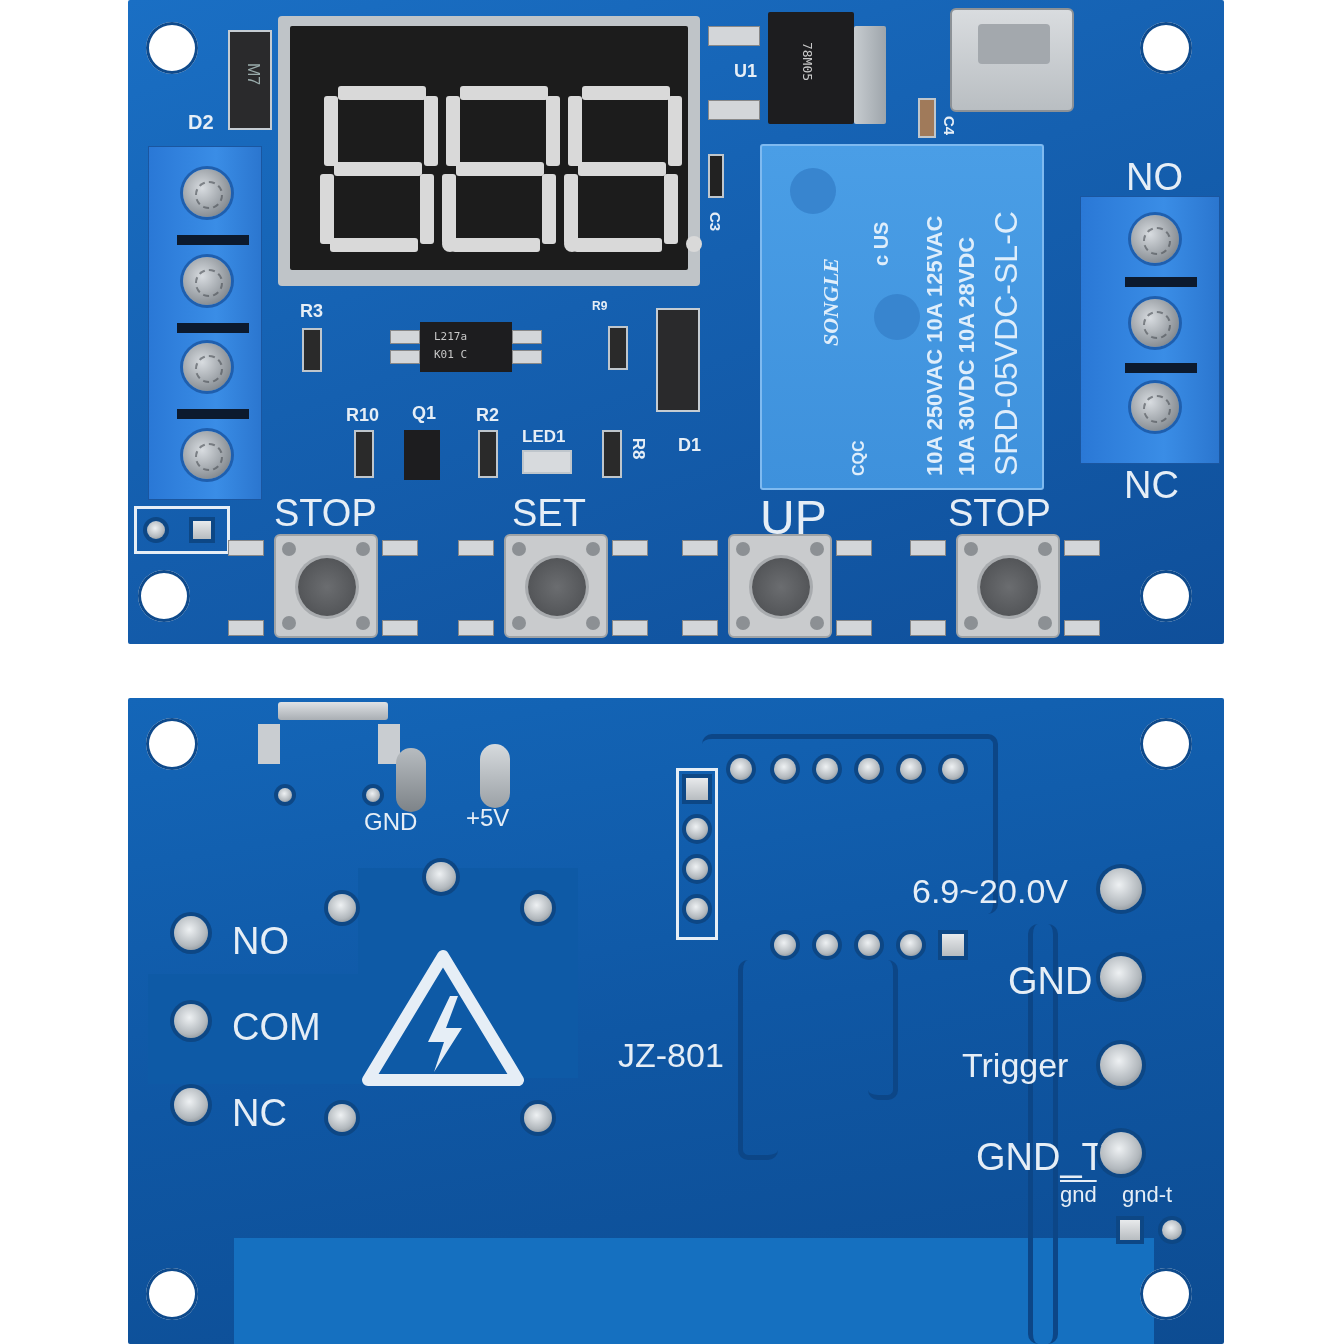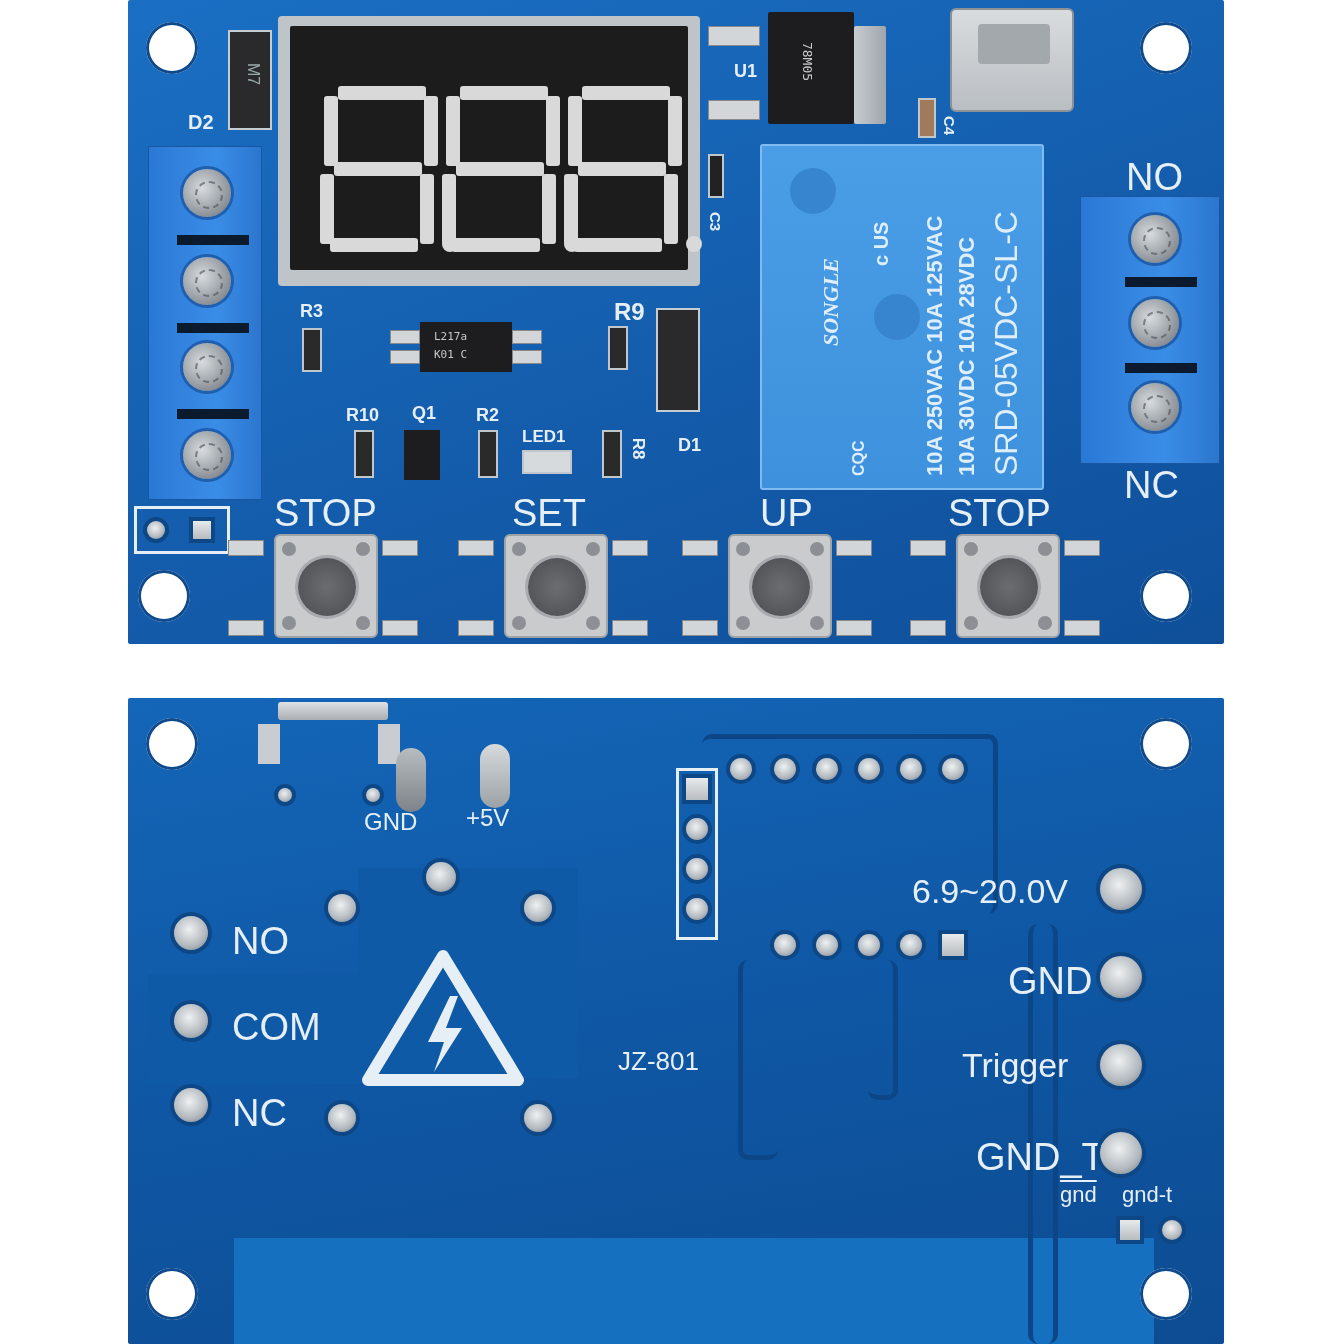--- a/index.html
+++ b/index.html
@@ -151,40 +151,40 @@
 
   <div class="lead" style="left:262px;top:330px;width:30px;height:14px"></div>
   <div class="lead" style="left:262px;top:350px;width:30px;height:14px"></div>
   <div class="lead" style="left:384px;top:330px;width:30px;height:14px"></div>
   <div class="lead" style="left:384px;top:350px;width:30px;height:14px"></div>
   <div class="chip" style="left:292px;top:322px;width:92px;height:50px;padding:6px 16px 0 14px;line-height:18px">
     <div>L217a</div>
     <div>K01 C</div>
   </div>
 
-  <span class="silk b" style="left:486px;top:300px;font-size:24px">R9</span>
+  <span class="silk b" style="left:464px;top:300px;font-size:12px">R9</span>
   <div class="smd" style="left:480px;top:326px;width:20px;height:44px;background:#2a2a2a"></div>
 
   <div class="smd" style="left:528px;top:308px;width:44px;height:104px;background:#2a2a2c;border-color:#c5ccd2"></div>
   <span class="silk b" style="left:550px;top:436px;font-size:18px">D1</span>
 
   <span class="silk b" style="left:218px;top:406px;font-size:18px">R10</span>
   <div class="smd" style="left:226px;top:430px;width:20px;height:48px;background:#2a2a2a"></div>
   <span class="silk b" style="left:284px;top:404px;font-size:18px">Q1</span>
   <div class="chip" style="left:276px;top:430px;width:36px;height:50px"></div>
   <span class="silk b" style="left:348px;top:406px;font-size:18px">R2</span>
   <div class="smd" style="left:350px;top:430px;width:20px;height:48px;background:#2a2a2a"></div>
   <span class="silk b" style="left:394px;top:428px;font-size:17px">LED1</span>
   <div class="smd" style="left:394px;top:450px;width:50px;height:24px;background:#d7dadd"></div>
   <div class="smd" style="left:474px;top:430px;width:20px;height:48px;background:#2a2a2a"></div>
   <span class="silk b" style="left:500px;top:440px;font-size:17px;transform:rotate(90deg)">R8</span>
 
   <span class="silk" style="left:146px;top:494px;font-size:38px">STOP</span>
   <span class="silk" style="left:384px;top:494px;font-size:38px">SET</span>
-  <span class="silk" style="left:632px;top:494px;font-size:38px">UP</span>
+  <span class="silk" style="left:632px;top:494px;font-size:48px">UP</span>
   <span class="silk" style="left:820px;top:494px;font-size:38px">STOP</span>
 
   <div class="abs" style="left:100px;top:534px;width:200px;height:110px">
     <div class="lead" style="left:0;top:6px"></div>
       <div class="lead" style="left:154px;top:6px"></div>
     <div class="lead" style="left:0;top:86px"></div>
       <div class="lead" style="left:154px;top:86px"></div>
     <div class="btn" style="left:46px;top:0">
       <div class="pin" style="left:6px;top:6px"></div>
         <div class="pin" style="left:80px;top:6px"></div>
@@ -290,21 +290,21 @@
   <div class="pad" style="left:46px;top:306px;width:34px;height:34px"></div>
   <span class="silk" style="left:104px;top:310px;font-size:38px">COM</span>
   <div class="pad" style="left:46px;top:390px;width:34px;height:34px"></div>
   <span class="silk" style="left:104px;top:396px;font-size:38px">NC</span>
 
   <svg class="abs" style="left:230px;top:250px" width="170" height="140" viewBox="0 0 170 140">
     <polygon points="85,8 160,132 10,132" fill="none" stroke="#e6eef6" stroke-width="12" stroke-linejoin="round"></polygon>
     <polygon points="92,48 70,94 86,94 76,124 104,80 88,80 100,48" fill="#e6eef6"></polygon>
   </svg>
 
-  <span class="silk" style="left:490px;top:350px;font-size:26px">JZ-801</span>
+  <span class="silk" style="left:490px;top:340px;font-size:34px">JZ-801</span>
 
   <span class="silk" style="left:784px;top:176px;font-size:34px">6.9~20.0V</span>
   <div class="pad" style="left:972px;top:170px;width:42px;height:42px"></div>
   <span class="silk" style="left:880px;top:264px;font-size:38px">GND</span>
   <div class="pad" style="left:972px;top:258px;width:42px;height:42px"></div>
   <span class="silk" style="left:834px;top:350px;font-size:34px">Trigger</span>
   <div class="pad" style="left:972px;top:346px;width:42px;height:42px"></div>
   <span class="silk" style="left:848px;top:440px;font-size:38px">GND_T</span>
   <div class="pad" style="left:972px;top:434px;width:42px;height:42px"></div>
 

